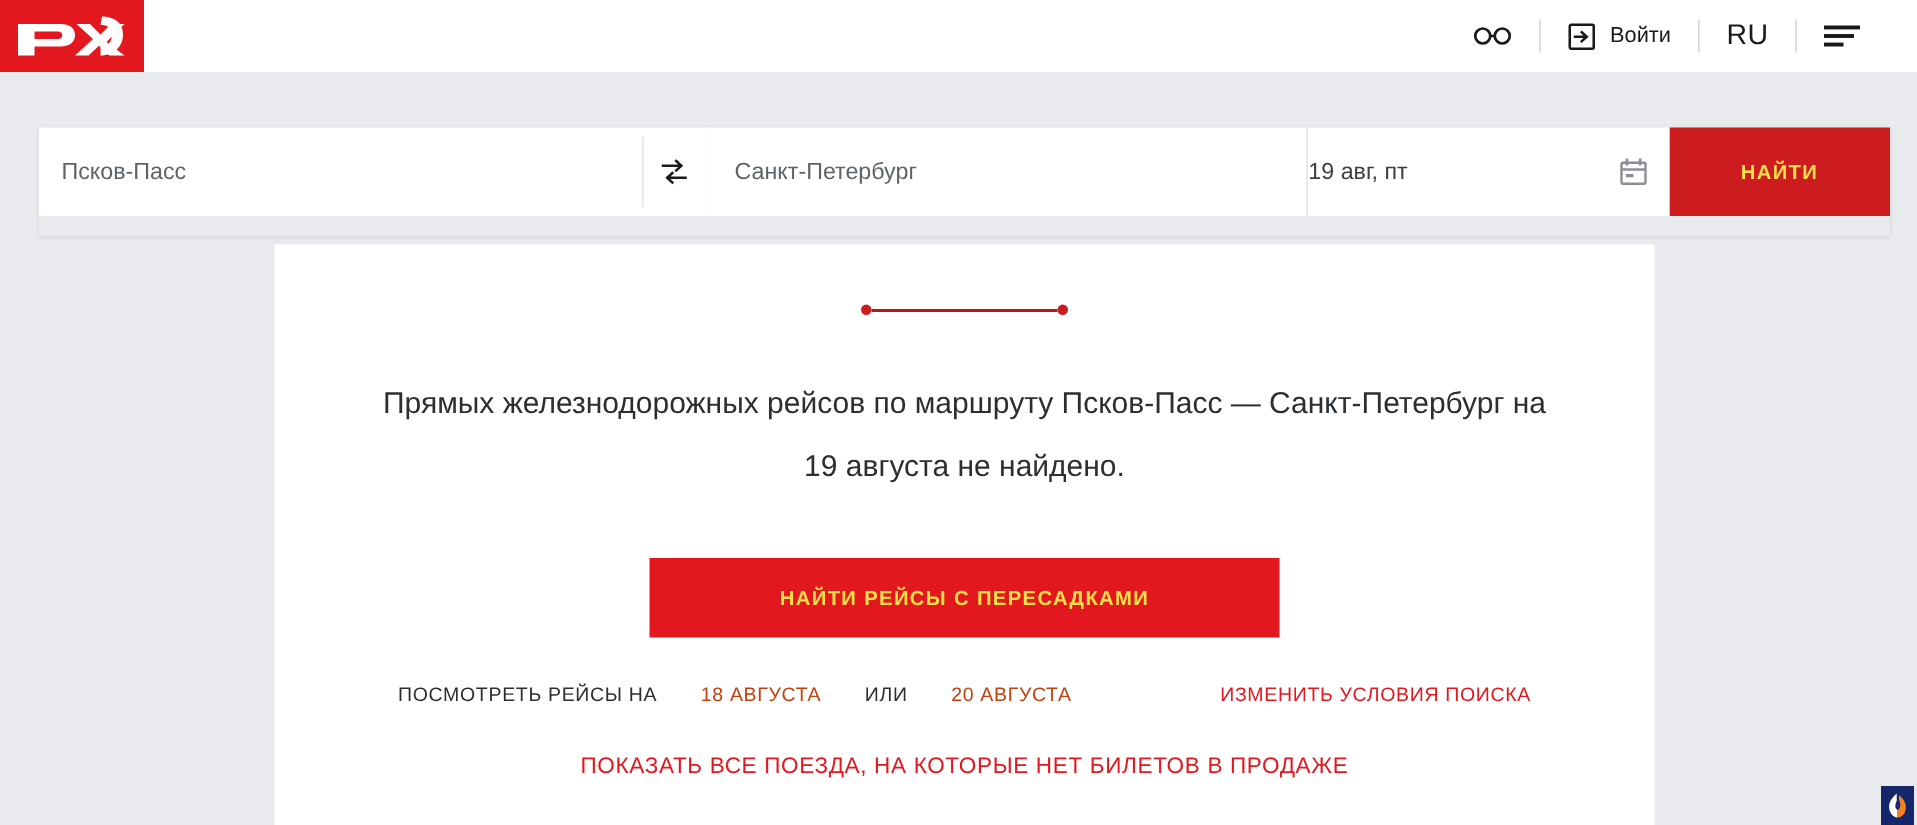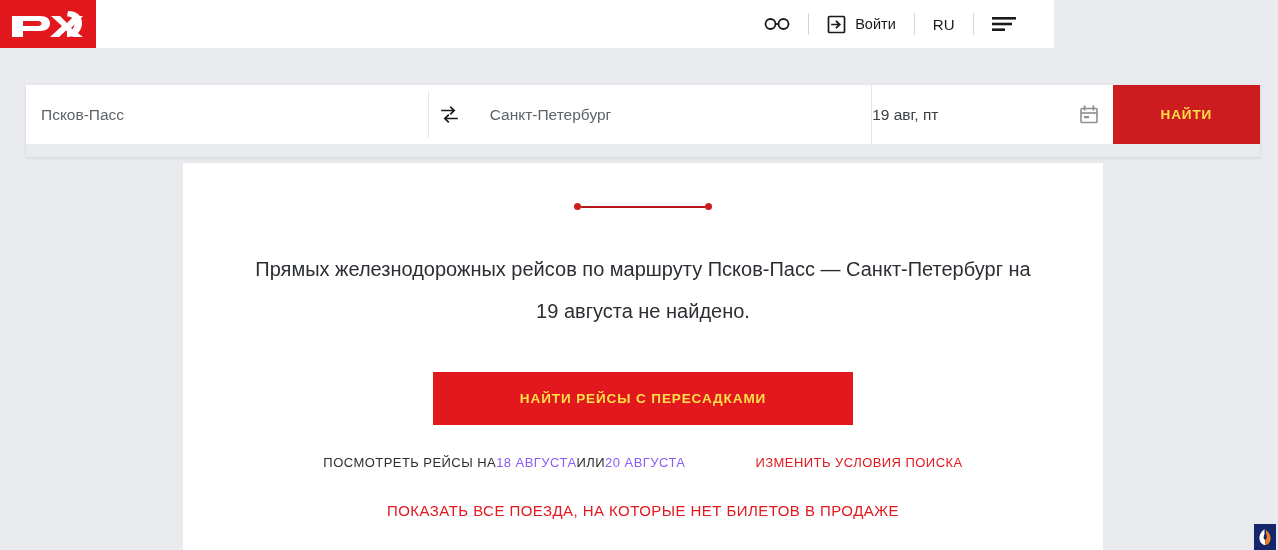--- a/index.html
+++ b/index.html
@@ -6,21 +6,21 @@
   html, body {
     width: 1278px; height: 550px;
     font-family: "Liberation Sans", sans-serif;
     background: #e8eaed;
     overflow: hidden;
   }
 
   
   .header {
     position: absolute; top: 0; left: 0;
-    width: 1054px; height: 48px;
+    width: 1278px; height: 48px;
     background: #ffffff;
     display: flex; align-items: center;
   }
   .logo-block {
     width: 96px; height: 48px;
     background: #e2181e;
     display: flex; align-items: center; justify-content: center;
     flex: 0 0 auto;
   }
   .logo-svg { display: block; }
@@ -29,21 +29,21 @@
     display: flex; align-items: center; height: 48px;
     padding-right: 20px;
   }
   .hdr-item {
     display: flex; align-items: center; gap: 9px;
     padding: 0 18px; height: 30px;
     color: #1a1a1a; font-size: 14.5px;
     cursor: pointer;
   }
   .hdr-sep { width: 1px; height: 22px; background: #d2d4d8; }
-  .hdr-lang { font-size: 15px; color: #1a1a1a; letter-spacing: .3px; }
+  .hdr-lang { font-size: 19px; color: #1a1a1a; letter-spacing: .3px; }
 
   
   .searchbar {
     position: absolute; top: 85px; left: 26px;
     width: 1234px; height: 72px;
     display: flex;
     box-shadow: 0 1px 3px rgba(0,0,0,.10);
   }
   .field {
     background: #fff; height: 59px;
@@ -107,24 +107,24 @@
     width: 420px; height: 53px;
     background: #e2181e; border: none;
     color: #fde047; font-size: 13.5px; font-weight: 700;
     letter-spacing: .9px; cursor: pointer;
     font-family: "Liberation Sans", sans-serif;
   }
 
   .links-row {
     margin-top: 30px;
     display: flex; align-items: center;
-    font-size: 13px; letter-spacing: .45px;
+    font-size: 13px; letter-spacing: .45px; gap: 29px;
   }
   .links-alt { color: #2b2f33; font-weight: 400; }
-  .date-link { color: #8b5cf6; cursor: pointer; }
+  .date-link { color: #c2410c; cursor: pointer; }
   .change-link {
     color: #e2181e; margin-left: 70px;
     cursor: pointer; font-weight: 400;
   }
   .bottom-link {
     margin-top: 32px;
     color: #e2181e; font-size: 15px;
     letter-spacing: .45px; cursor: pointer;
   }
 

